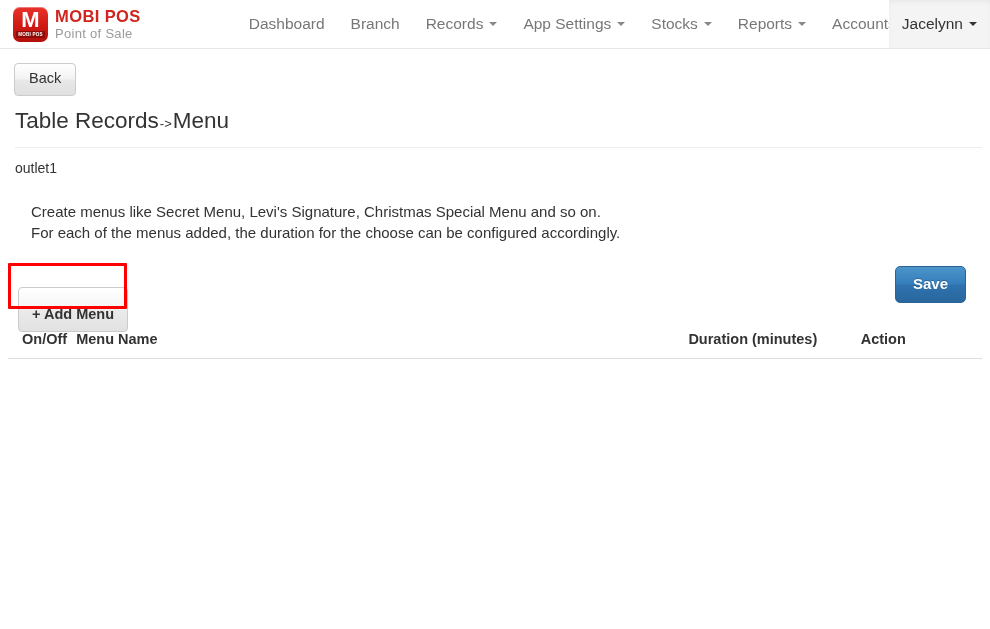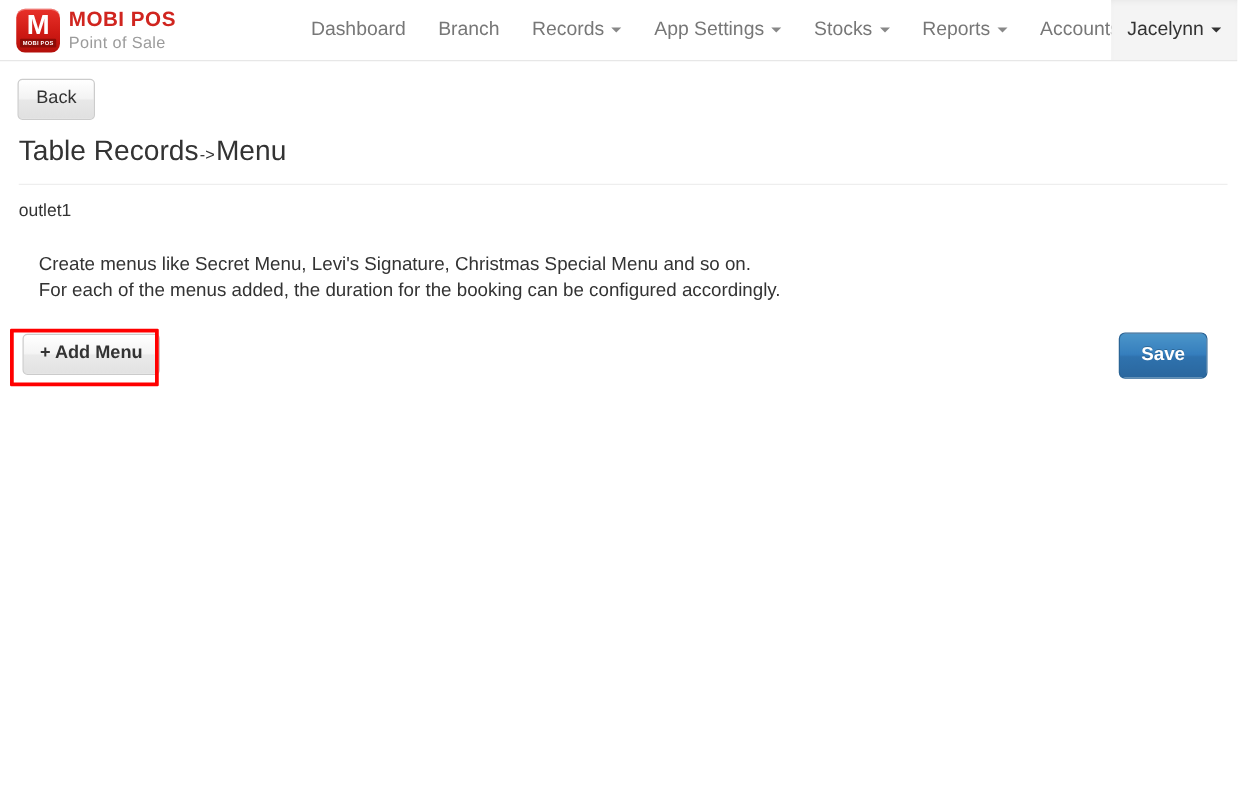--- a/index.html
+++ b/index.html
@@ -191,22 +191,22 @@
     width: 119px;
     height: 46px;
     border: 3px solid #ff0000;
     border-radius: 1px;
     pointer-events: none;
   }
 
   #add-menu-button {
     position: absolute;
     left: 10px;
-    top: 4px;
-    padding: 7px 13px 8px;
+    top: 24px;
+    padding: 19px 13px 8px;
     font-size: 14.5px;
     font-weight: bold;
     color: #333333;
     background: linear-gradient(180deg, #ffffff 0%, #f4f4f4 48%, #eaeaea 52%, #e2e2e2 100%);
     border: 1px solid #cbcbcb;
     border-radius: 4px;
     cursor: pointer;
     line-height: 1.1;
     font-family: "Liberation Sans", sans-serif;
   }
@@ -308,23 +308,34 @@
   <button id="back-button">Back</button>
 
   <h1 id="page-title">
     <span>Table Records</span><span class="arrow">-&gt;</span><span>Menu</span>
   </h1>
 
   <div id="outlet-name">outlet1</div>
 
   <div id="description">
     <div>Create menus like Secret Menu, Levi's Signature, Christmas Special Menu and so on.</div>
-    <div>For each of the menus added, the duration for the booking can be configured accordingly.</div>
+    <div>For each of the menus added, the duration for the choose can be configured accordingly.</div>
   </div>
 
   <div id="action-row">
     <button id="add-menu-button">+ Add Menu</button>
     <div id="add-menu-highlight"></div>
     <button id="save-button">Save</button>
   </div>
 
+  <table id="menu-table">
+    <thead>
+      <tr>
+        <th class="col-onoff">On/Off</th>
+        <th class="col-name">Menu Name</th>
+        <th class="col-duration">Duration (minutes)</th>
+        <th class="col-action">Action</th>
+      </tr>
+    </thead>
+    <tbody id="empty-body"></tbody>
+  </table>
 
 </div>
 
 </body></html>

